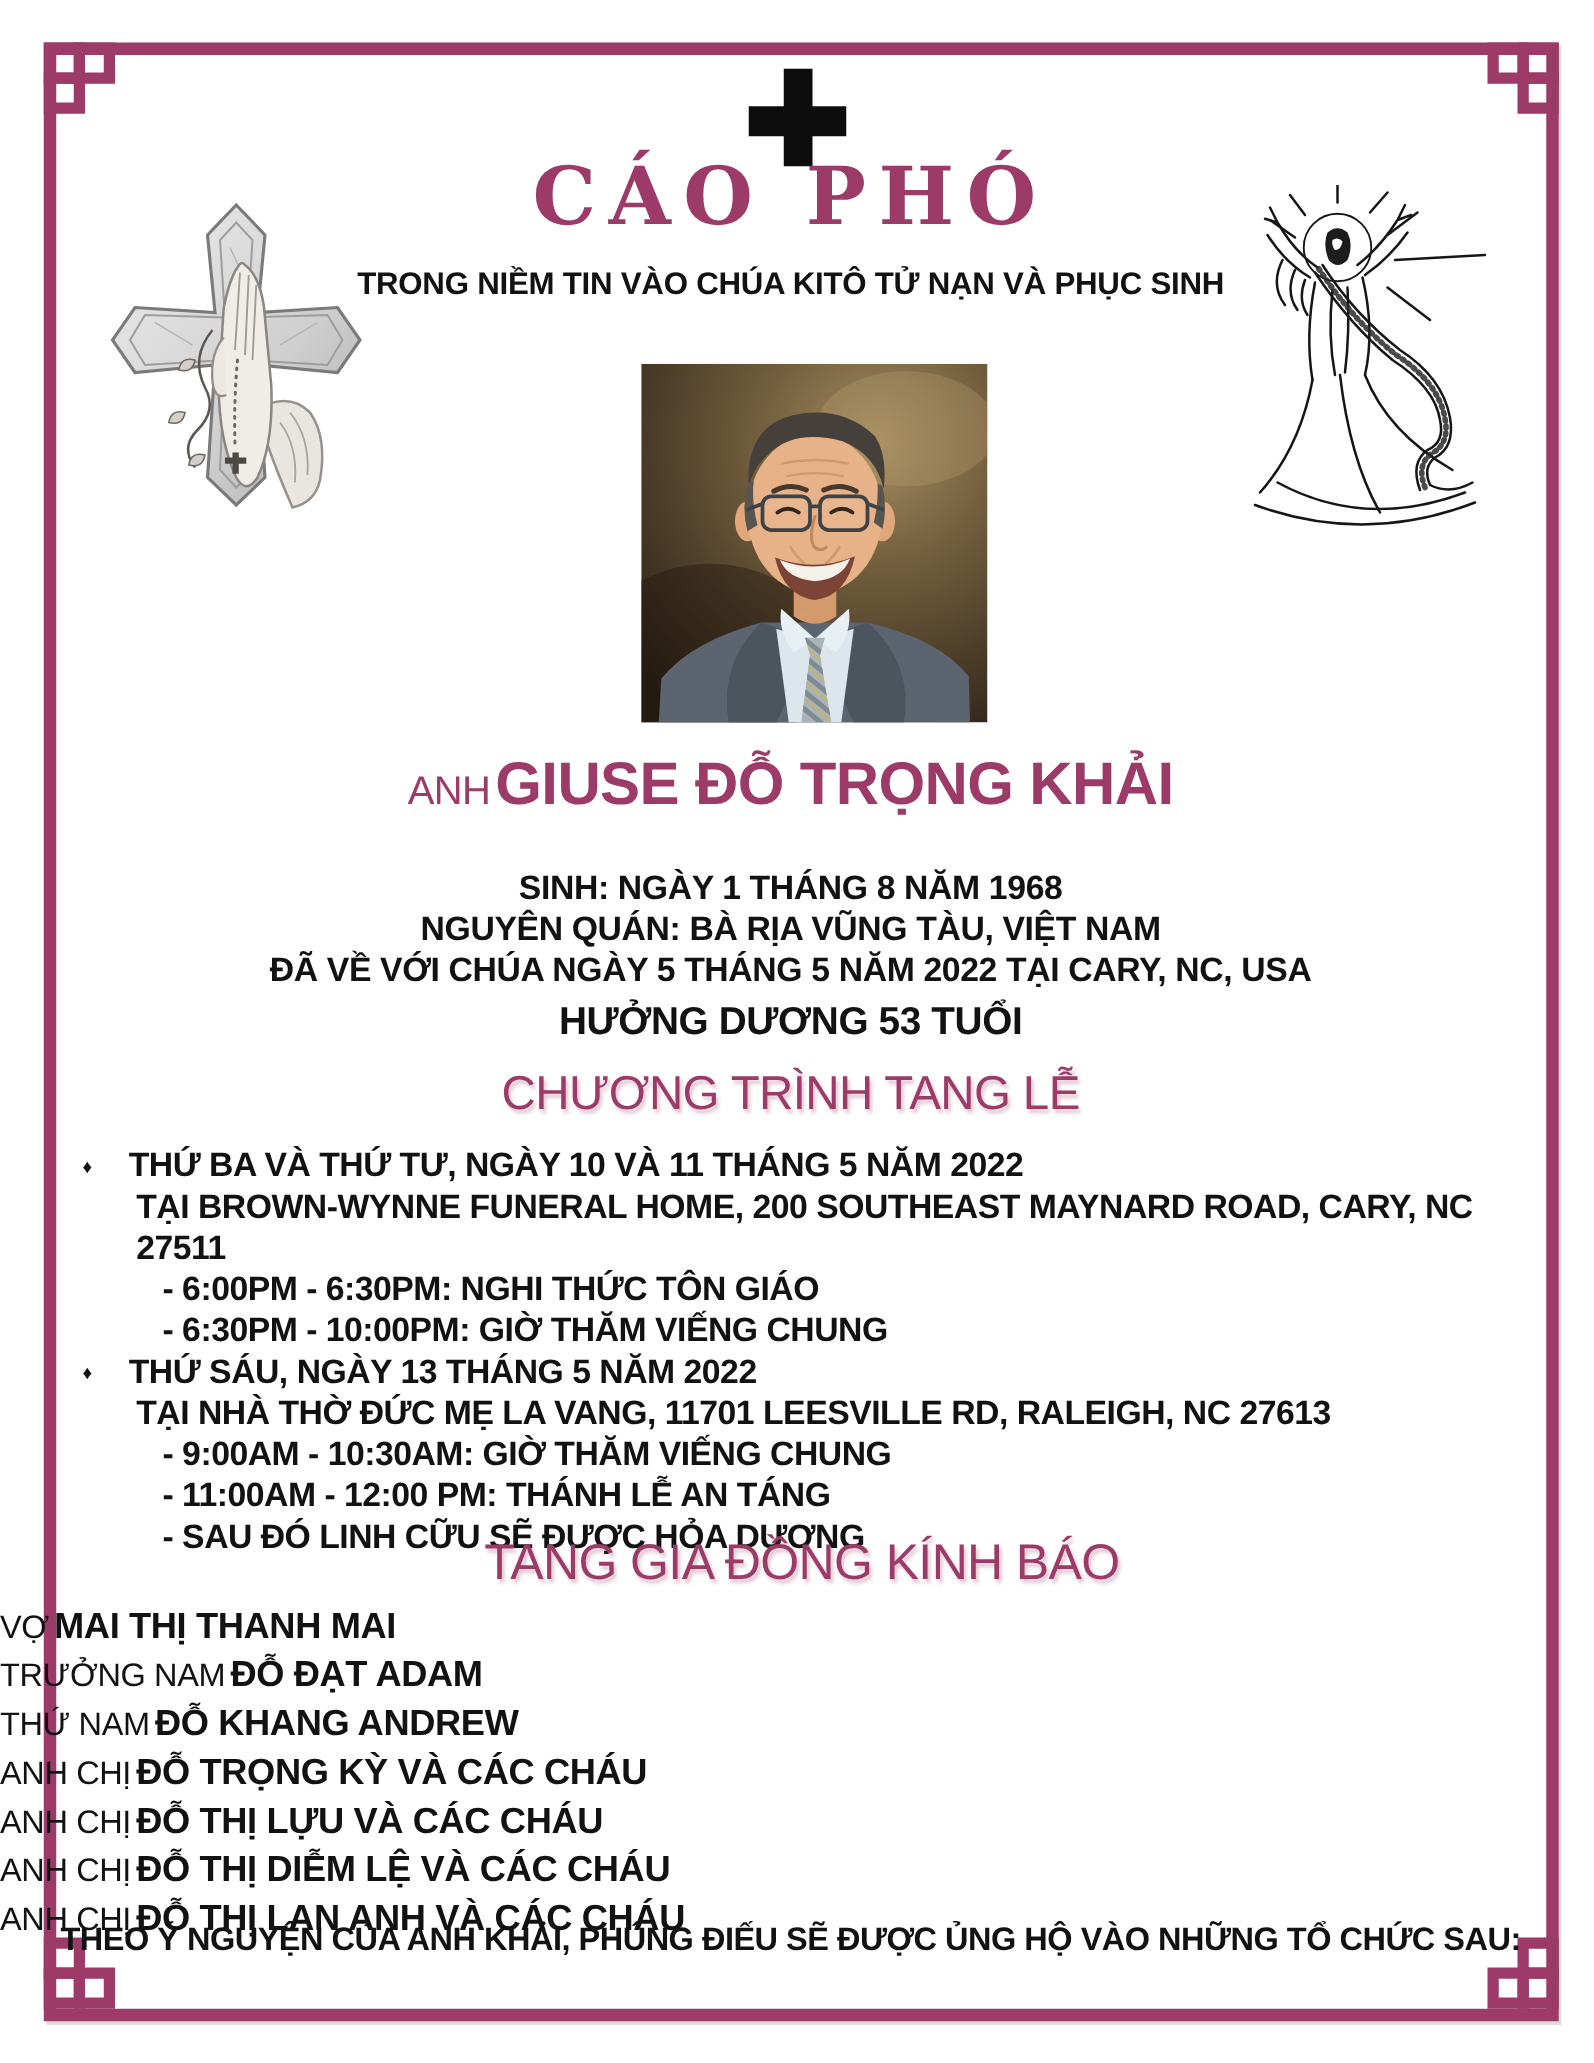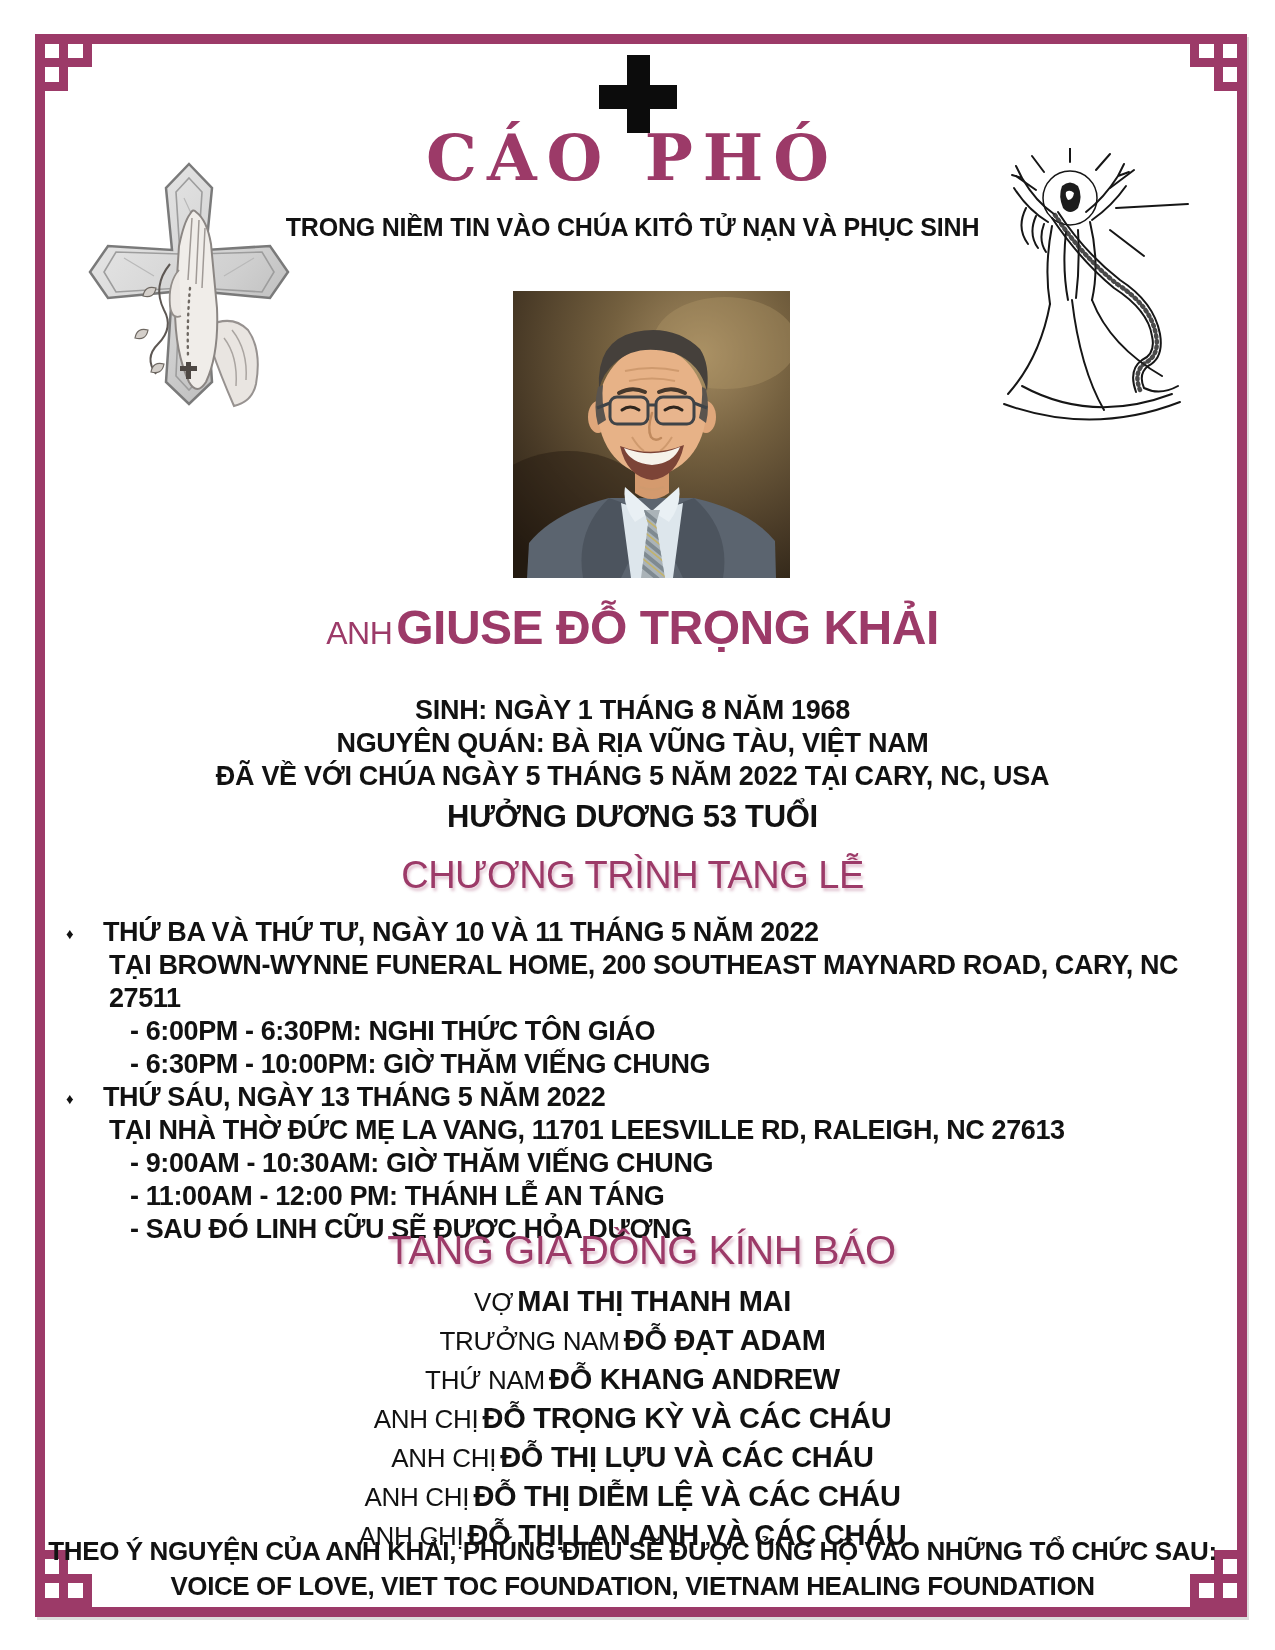--- a/index.html
+++ b/index.html
@@ -55,21 +55,21 @@
   }
   .program-heading { top: 854px; font-size: 38px; }
   .family-heading { top: 1228px; font-size: 40px; padding-left: 18px; }
   
   .program-list { position: absolute; left: 60px; right: 40px; top: 916px; }
   .evt-title-row { position: relative; padding-left: 43px; font-weight: 700; font-size: 27px; line-height: 33px; letter-spacing: -0.4px; }
   .bullet { position: absolute; left: 6px; top: 1px; font-size: 15px; }
   .evt-loc { padding-left: 49px; font-weight: 700; font-size: 27px; line-height: 33px; letter-spacing: -0.4px; }
   .evt-item { padding-left: 70px; font-weight: 700; font-size: 27px; line-height: 33px; letter-spacing: -0.4px; }
   
-  .family-list { position: absolute; left: 0; right: 0; top: 1284px; text-align: center; }
+  .family-list { position: absolute; left: 0; right: 0; top: 1284px; text-align: left; }
   .member { line-height: 35px; letter-spacing: -0.3px; }
   .mlabel { font-weight: 400; font-size: 26px; }
   .mname { font-weight: 700; font-size: 29px; }
   
   .footer1 { top: 1536px; font-weight: 700; font-size: 26px; letter-spacing: -0.4px; }
   .footer2 { top: 1571px; font-weight: 700; font-size: 26px; letter-spacing: -0.4px; }
   
   .portrait { position: absolute; left: 513px; top: 291px; width: 277px; height: 287px; }
   .sketch-left { position: absolute; left: 84px; top: 158px; width: 210px; height: 250px; }
   .art-right { position: absolute; left: 992px; top: 148px; width: 200px; height: 280px; }
@@ -275,15 +275,14 @@
     <span class="mname">ĐỖ THỊ DIỄM LỆ VÀ CÁC CHÁU</span>
   </div>
 
   <div class="member">
     <span class="mlabel">ANH CHỊ</span>
     <span class="mname">ĐỖ THỊ LAN ANH VÀ CÁC CHÁU</span>
   </div>
 </div>
 
   <div class="centered footer1">THEO Ý NGUYỆN CỦA ANH KHẢI, PHÚNG ĐIẾU SẼ ĐƯỢC ỦNG HỘ VÀO NHỮNG TỔ CHỨC SAU:</div>
-  <div class="centered footer2">VOICE OF LOVE, VIET TOC FOUNDATION, VIETNAM HEALING FOUNDATION</div>
 
 </div>
 
 </body></html>

